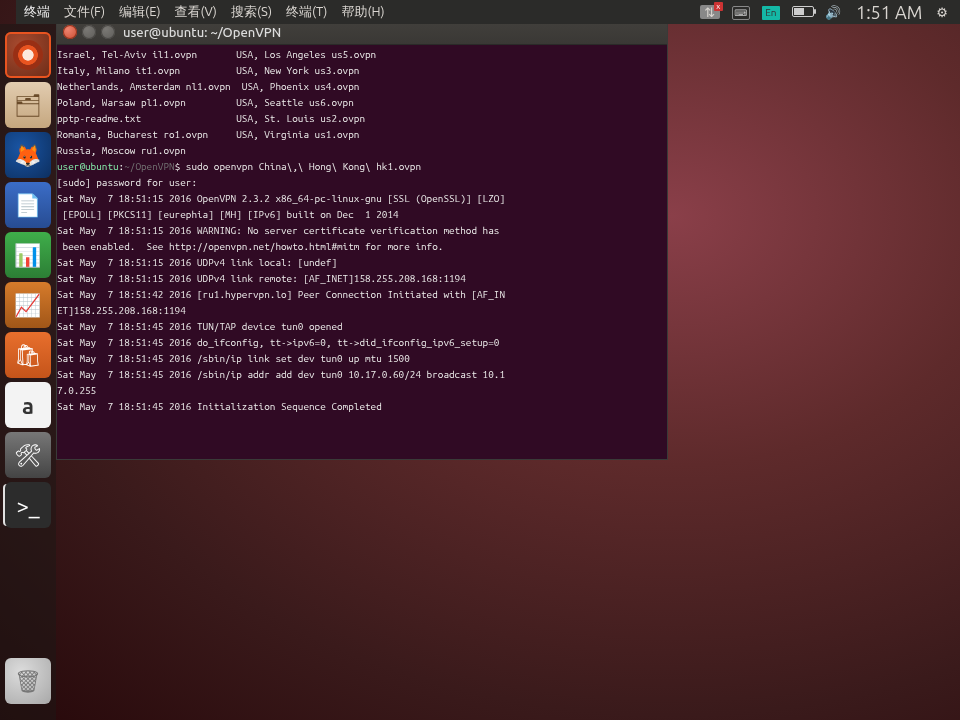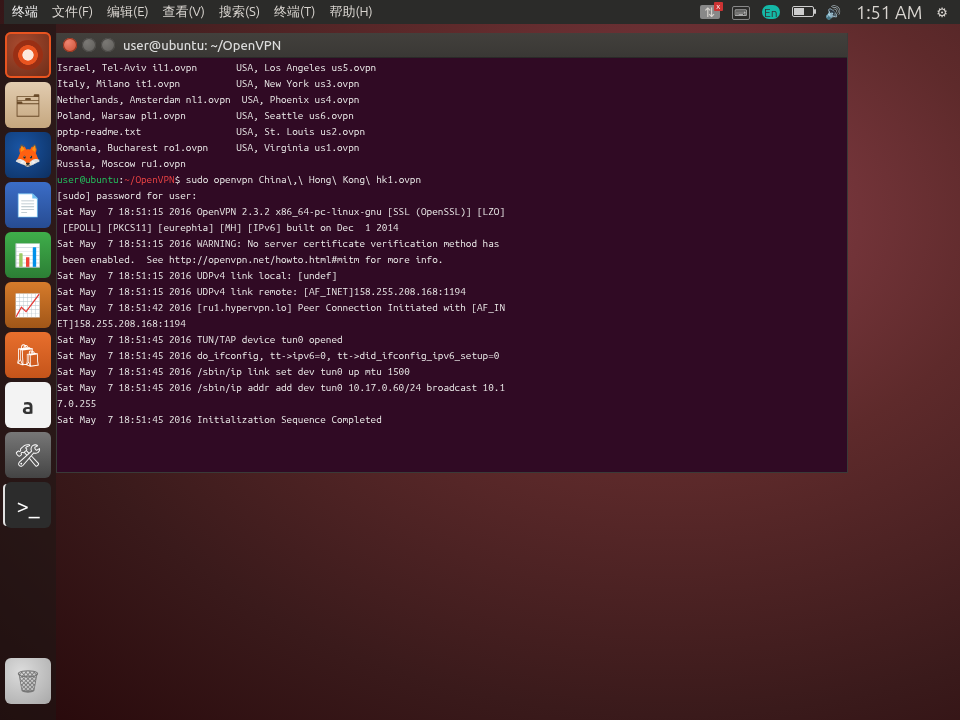--- a/index.html
+++ b/index.html
@@ -7,21 +7,21 @@
     width: 960px; height: 720px;
     font-family: "Ubuntu", "Liberation Sans", sans-serif;
     overflow: hidden;
     background: radial-gradient(ellipse at 70% 30%, #8a3f49 0%, #5e2a2b 35%, #3a1a1b 70%, #27080a 100%);
     color: #d9d5d0;
     position: relative;
   }
 
   
   .menubar {
-    position: absolute; top: 0; left: 4px; right: 0;
+    position: absolute; top: 0; left: 16px; right: 0;
     height: 24px;
     background: #2b2b29;
     display: flex;
     align-items: center;
     padding: 0 6px 0 8px;
     font-size: 13px;
     color: #d9d5d0;
     z-index: 50;
   }
   .menubar .app-label { font-weight: 500; margin-right: 14px; color: #eee; }
@@ -59,22 +59,22 @@
   .launcher .icon.settings { background: linear-gradient(#777,#444);}
   .launcher .icon.terminal {
     background: #2c2c2c; color:#fff; position:relative;
     box-shadow: -4px 0 0 -2px #e0e0e0;
   }
   .launcher .icon.trash { background: radial-gradient(circle at 35% 30%,#dcdcdc,#a8a8a8); color:#777; margin-top: 130px;}
 
   
   .terminal-window {
     position: absolute;
-    top: 33px; left: 56px;
-    width: 792px;
+    top: 20px; left: 56px;
+    width: 612px;
     height: 440px;
     background: #300a24;
     border: 1px solid #3a3a38;
     border-top: none;
     z-index: 40;
     display: flex; flex-direction: column;
   }
   .titlebar {
     height: 25px;
     background: linear-gradient(#42403c, #3a3835);
@@ -100,35 +100,35 @@
     flex:1;
     padding: 2px 0;
     font-family: "Ubuntu Mono","DejaVu Sans Mono",monospace;
     font-size: 10px;
     line-height: 16px;
     color: #eeeeec;
     white-space: pre;
     overflow: hidden;
   }
   .term-line { white-space: pre; }
-  .u-green  { color:#22c55e; }
-  .u-blue   { color:#ef4444; }
+  .u-green  { color:#86efac; }
+  .u-blue   { color:#737373; }
   .nm-icon {
     display:inline-flex; width:20px; height:14px;
     background:#888; position:relative; border-radius:2px;
     align-items:center; justify-content:center;
   }
   .nm-icon .x { position:absolute; right:-3px; top:-3px; width:9px; height:9px; background:#c33; color:#fff; font-size:8px; line-height:9px; text-align:center; border-radius:1px;}
   .kb-icon {
     display:inline-flex; width:18px; height:14px; border:1px solid #888; border-radius:2px;
     align-items:center; justify-content:center; font-size:9px; color:#ccc;
   }
   .en-icon {
     display:inline-flex; width:18px; height:14px; background:#14b8a6; color:#333;
-    align-items:center; justify-content:center; font-size:12px; border-radius:7px;
+    align-items:center; justify-content:center; font-size:10px; border-radius:1px;
   }
   .batt-icon {
     display:inline-block; width:22px; height:11px; border:1px solid #ccc; border-radius:2px;
     position:relative;
   }
   .batt-icon::after { content:""; position:absolute; right:-3px; top:2px; width:2px; height:5px; background:#ccc; border-radius:1px;}
   .batt-icon .fill { position:absolute; top:1px; left:1px; height:7px; width:50%; background:#ccc; }
   .vol-icon { font-size:14px; }
   .gear-icon { font-size:14px; }
 

